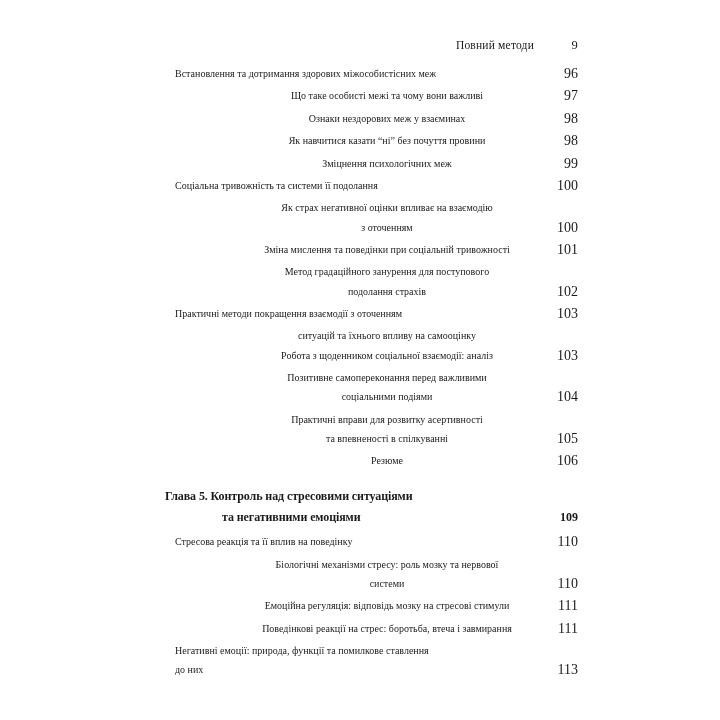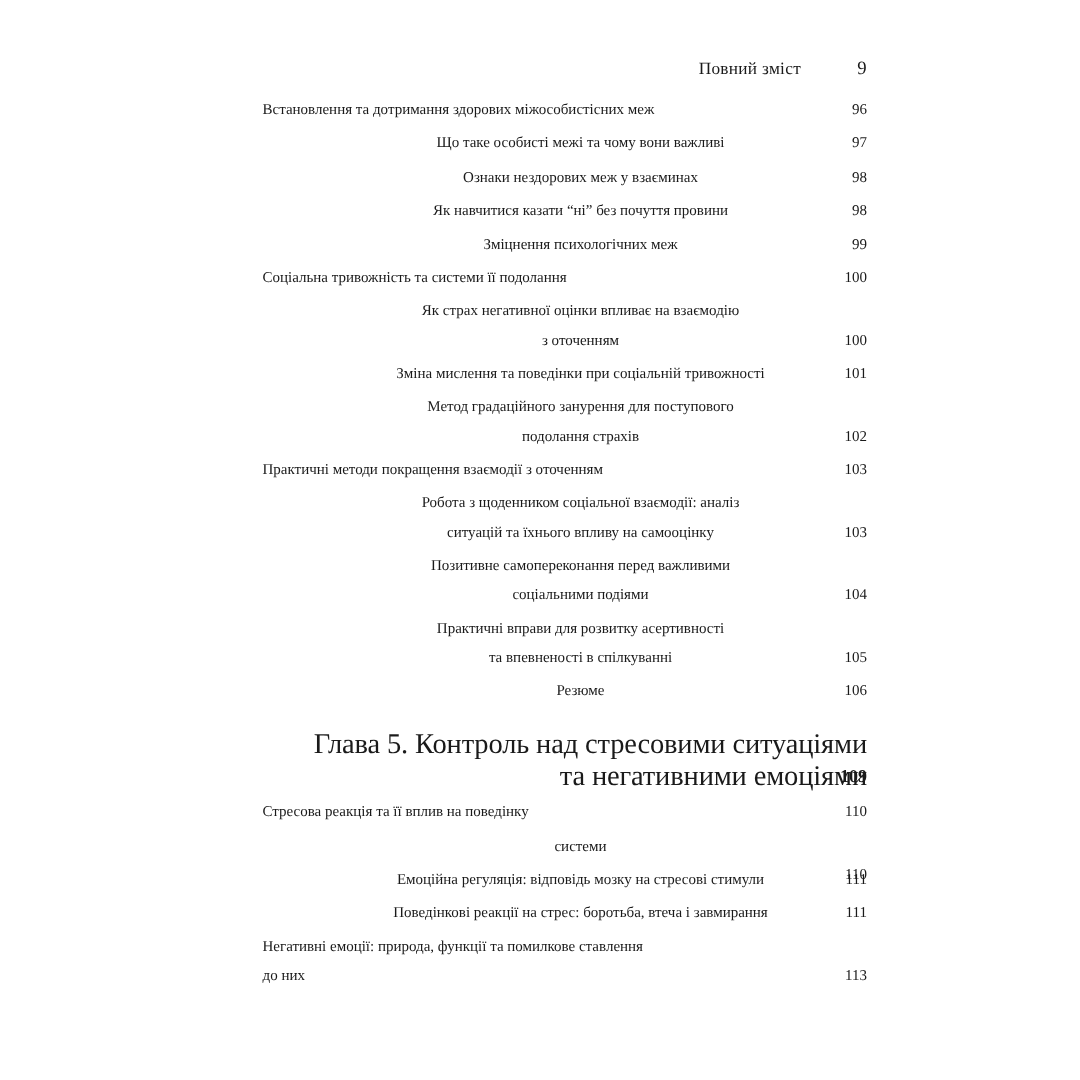--- a/index.html
+++ b/index.html
@@ -74,52 +74,51 @@
   .lvl1 > .entry-lines > .line { padding-left: 175px; }
   .lvl2 > .entry-lines > .line { padding-left: 196px; text-align: center; }
 
   
   .folio {
     position: absolute;
     right: 0;
     top: 0;
     width: 46px;
     text-align: right;
-    font-size: 10px;
+    font-size: 14px;
     line-height: 19.2px;
     white-space: nowrap;
   }
 
   
   .chapter {
     margin-top: 16px;
     margin-bottom: 4px;
   }
   .chapter .line {
-    font-weight: normal;
-    font-size: 19px;
+    font-weight: bold;
+    font-size: 12px;
     line-height: 21px;
     letter-spacing: -0.1px;
-    text-align: right;
   }
   .chapter .line.c-first { padding-left: 165px; }
   .chapter .line.c-second { padding-left: 222px; }
   .chapter .folio {
     font-weight: bold;
     font-size: 12px;
     line-height: 21px;
   }
 </style>
 </head>
 <body>
 
 <div class="page">
 
   <div class="running-head">
-    <span class="rh-title">Повний зміст</span>
+    <span class="rh-title">Повний методи</span>
     <span class="rh-folio">9</span>
   </div>
 
   <div class="toc">
 
     <div id="entries-before">
         <div class="entry lvl1">
           <div class="entry-lines">
             <span class="line">Встановлення та дотримання здорових міжособистісних меж</span>
           </div>
@@ -176,22 +175,22 @@
           <span class="folio" style="top: 19.2px;">102</span>
         </div>
         <div class="entry lvl1">
           <div class="entry-lines">
             <span class="line">Практичні методи покращення взаємодії з оточенням</span>
           </div>
           <span class="folio" style="top: 0px;">103</span>
         </div>
         <div class="entry lvl2">
           <div class="entry-lines">
+            <span class="line">ситуацій та їхнього впливу на самооцінку</span>
             <span class="line">Робота з щоденником соціальної взаємодії: аналіз</span>
-            <span class="line">ситуацій та їхнього впливу на самооцінку</span>
           </div>
           <span class="folio" style="top: 19.2px;">103</span>
         </div>
         <div class="entry lvl2">
           <div class="entry-lines">
             <span class="line">Позитивне самопереконання перед важливими</span>
             <span class="line">соціальними подіями</span>
           </div>
           <span class="folio" style="top: 19.2px;">104</span>
         </div>
@@ -220,20 +219,21 @@
 
     <div id="entries-after">
         <div class="entry lvl1">
           <div class="entry-lines">
             <span class="line">Стресова реакція та її вплив на поведінку</span>
           </div>
           <span class="folio" style="top: 0px;">110</span>
         </div>
         <div class="entry lvl2">
           <div class="entry-lines">
+            <span class="line">Біологічні механізми стресу: роль мозку та нервової</span>
             <span class="line">системи</span>
           </div>
           <span class="folio" style="top: 19.2px;">110</span>
         </div>
         <div class="entry lvl2">
           <div class="entry-lines">
             <span class="line">Емоційна регуляція: відповідь мозку на стресові стимули</span>
           </div>
           <span class="folio" style="top: 0px;">111</span>
         </div>

